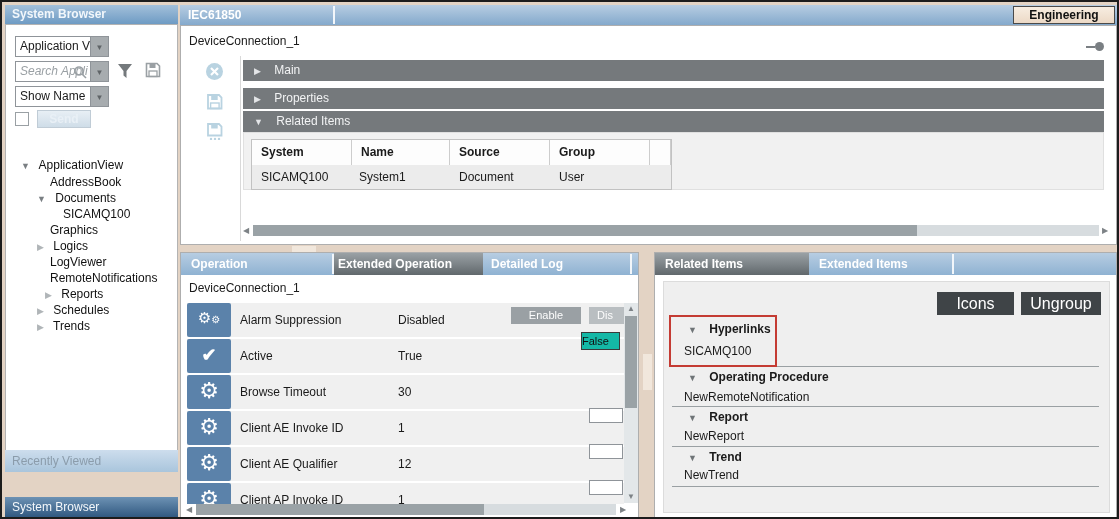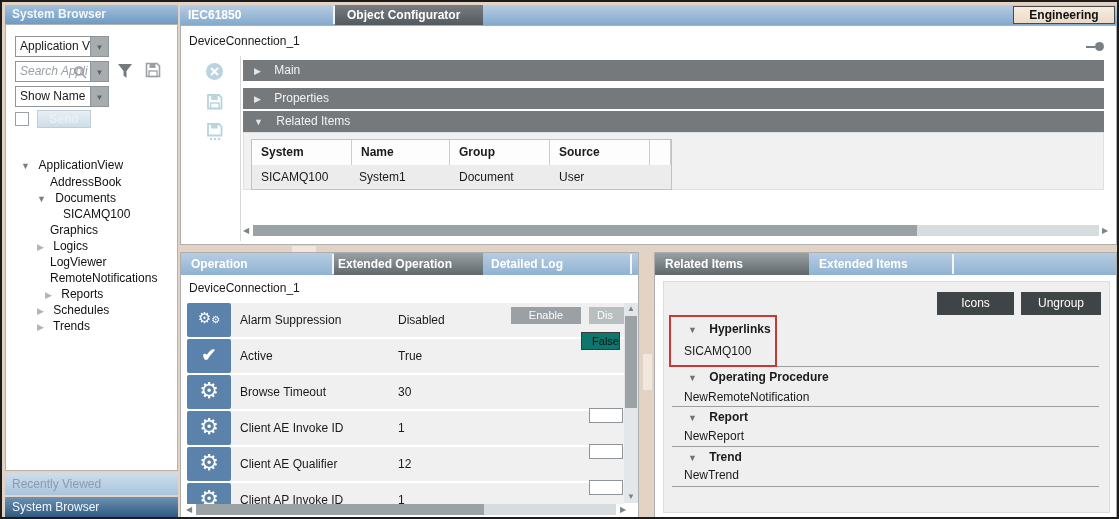--- a/index.html
+++ b/index.html
@@ -20,21 +20,21 @@
   .combo { position:absolute; height:21px; display:flex; }
   .combo .box { width:76px; height:21px; background:#fff; border:1px solid #8f9499;
     line-height:19px; padding-left:4px; overflow:hidden; white-space:nowrap; }
   .combo .arrow-btn { width:18px; height:21px; background:#a7acaf; border:1px solid #8f9499;
     border-left:none; color:#5f6467; font-size:8px; text-align:center; line-height:21px; }
   .search-box { position:relative; }
   .search-box .ph { color:#9aa0a4; font-style:italic; font-size:12px; line-height:19px; }
   .tree-item { position:absolute; white-space:nowrap; font-size:12px; color:#111; }
   .tri-open { color:#7a7f83; font-size:9px; margin-right:6px; }
   .tri-closed { color:#b0b5b8; font-size:9px; margin-right:6px; }
-  .sb-recent { left:3px; top:471px; width:173px; height:22px;
+  .sb-recent { left:3px; top:448px; width:173px; height:22px;
     background:linear-gradient(180deg,#cddded,#a9c5dc);
     color:#8b9cab; line-height:22px; padding-left:7px; }
   .sb-bottom { left:3px; top:495px; width:173px; height:21px;
     background:linear-gradient(180deg,#6d92b4,#2e567e);
     color:#f4f8fb; line-height:21px; padding-left:7px; }
 
   
   .topbar { left:178px; top:3px; width:938px; height:20px;
     background:linear-gradient(180deg,#b7cde2,#84a9cc); }
   .topbar .tab-label { position:absolute; left:8px; top:0; line-height:20px;
@@ -88,33 +88,33 @@
   .op-rows { position:absolute; left:6px; top:50px; width:437px; height:201px; overflow:hidden; }
   .op-row { position:absolute; left:0; width:437px; height:34px; background:#f0f0f0; }
   .op-ico { position:absolute; left:0; top:0; width:44px; height:34px; background:#5b82aa;
     color:#fff; text-align:center; border-radius:2px; }
   .op-label { position:absolute; left:53px; top:10px; }
   .op-value { position:absolute; left:211px; top:10px; }
   .btn-enable { position:absolute; width:70px; height:17px; background:#9aa0a4; color:#fdfdfd;
     text-align:center; line-height:17px; font-size:11px; }
   .btn-dis { position:absolute; width:35px; height:17px; background:#b9bec1; color:#fdfdfd;
     text-align:left; padding-left:8px; line-height:17px; font-size:11px; overflow:hidden; }
-  .btn-false { position:absolute; width:39px; height:18px; background:#0f766e; border:1px solid #3a3a3a;
-    text-align:right; line-height:16px; font-size:11px; color:#111; z-index:3; }
+  .btn-false { position:absolute; width:39px; height:18px; background:#14b8a6; border:1px solid #3a3a3a;
+    text-align:left; line-height:16px; font-size:11px; color:#111; z-index:3; }
   .mini-input { position:absolute; width:34px; height:15px; background:#fff; border:1px solid #8f9499; z-index:3; }
   .vscroll { position:absolute; left:443px; top:50px; width:14px; height:200px; background:#e3e7e9; }
   .op-hscroll { position:absolute; left:5px; top:250px; width:452px; height:13px; }
 
   
   .ri-panel { left:652px; top:250px; width:463px; height:267px; background:#fff;
     border:1px solid #aeaeae; }
   .ri-card { position:absolute; left:8px; top:28px; width:447px; height:232px; background:#efefef;
     border:1px solid #dcdcdc; }
   .btn-dark { position:absolute; top:10px; height:23px; background:#3f4447; color:#fff;
-    text-align:center; line-height:23px; font-size:12px; }
+    text-align:center; line-height:23px; font-size:16px; }
   .grp-hdr { position:absolute; left:8px; font-weight:bold; }
   .grp-hdr .tri { color:#6f7477; font-size:9px; margin:0 9px 0 16px; font-weight:normal; }
   .grp-item { position:absolute; left:28px; }
   .grp-sep { position:absolute; left:8px; width:427px; height:1px; background:#9aa0a3; }
   .red-box { position:absolute; left:5px; top:33px; width:108px; height:52px;
     border:2px solid #c43b33; z-index:4; }
 
   .chk { position:absolute; width:14px; height:14px; background:#fff; border:1px solid #9aa0a4; }
   .send-btn { position:absolute; background:linear-gradient(180deg,#e8eff5,#cfdde8);
     border:1px solid #c0ccd6; color:#e9f0f6; text-align:center; font-weight:bold; }
@@ -206,21 +206,20 @@
   <div class="abs sb-recent">
     <span>Recently Viewed</span>
   </div>
   <div class="abs sb-bottom">
     <span>System Browser</span>
   </div>
 
   <div class="abs topbar">
     <div class="tab-label">IEC61850</div>
     <div class="tab-sep" style="left:153px;"></div>
-    <div class="tab-gray" style="left:155px; width:148px;">Object Configurator</div>
     <div class="eng-btn">Engineering</div>
   </div>
 
   <div class="abs editor">
     <div class="editor-title">DeviceConnection_1</div>
     <div class="pin-ico">
         <div class="line"></div>
         <div class="dot"></div>
       </div>
     <div class="icol-divider"></div>
@@ -254,22 +253,22 @@
     <div class="secbar" style="top:85px;">
       <span class="tri">▼</span>
       <span>Related Items</span>
     </div>
 
     <div class="sec-content">
       <div class="rtable">
         <div class="hrow">
           <div class="cell c1">System</div>
           <div class="cell c0">Name</div>
+          <div class="cell c3">Source</div>
           <div class="cell c2">Group</div>
-          <div class="cell c3">Source</div>
           <div class="cell c4"></div>
         </div>
         <div class="drow">
           <div class="cell c0">SICAMQ100</div>
           <div class="cell c1">System1</div>
           <div class="cell c2">Document</div>
           <div class="cell c3">User</div>
           <div class="cell c4"></div>
         </div>
       </div>

